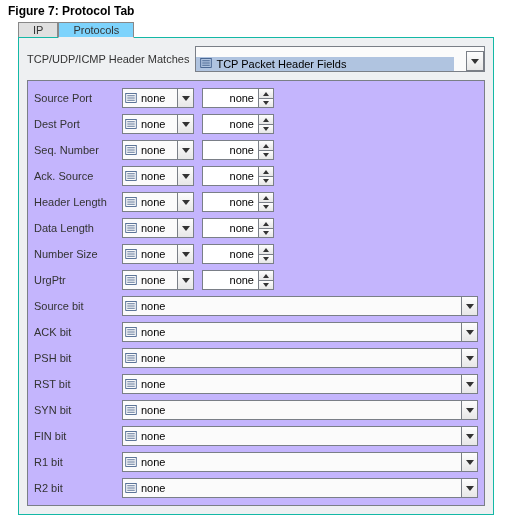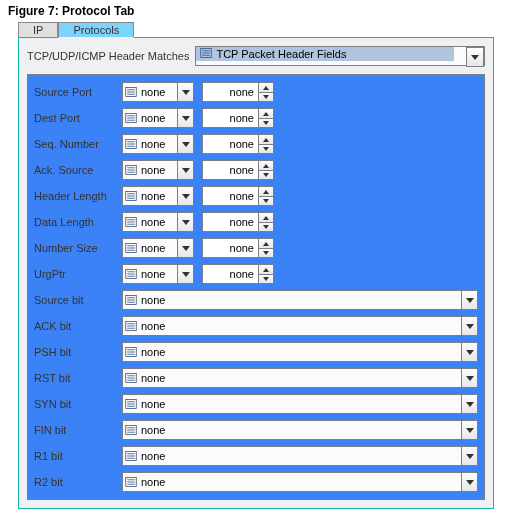--- a/index.html
+++ b/index.html
@@ -59,24 +59,24 @@
       gap: 6px;
     }
     .top-label {
       font-size: 11px;
       color: #333;
       white-space: nowrap;
     }
     .header-select {
       flex: 1;
       display: flex;
-      align-items: flex-start;
+      align-items: flex-end;
       border: 1px solid #7a7f87;
       background: #fbfbfb;
-      height: 20px;
+      height: 26px;
       gap: 12px;
     }
     .header-select .sel-body {
       flex: 1;
       display: flex;
       align-items: center;
       padding: 0 4px;
       gap: 4px;
       background: #b0c4e0;
     }
@@ -92,21 +92,21 @@
       cursor: pointer;
     }
     .chev {
       width: 0; height: 0;
       border-left: 4px solid transparent;
       border-right: 4px solid transparent;
       border-top: 5px solid #333;
     }
     .fields {
       border: 1px solid #7a7f87;
-      background: #3b82f6;
+      background: #c4b5fd;
       padding: 4px 6px;
     }
     .row {
       display: flex;
       align-items: center;
       height: 26px;
       gap: 4px;
     }
     .row .lbl {
       width: 84px;

